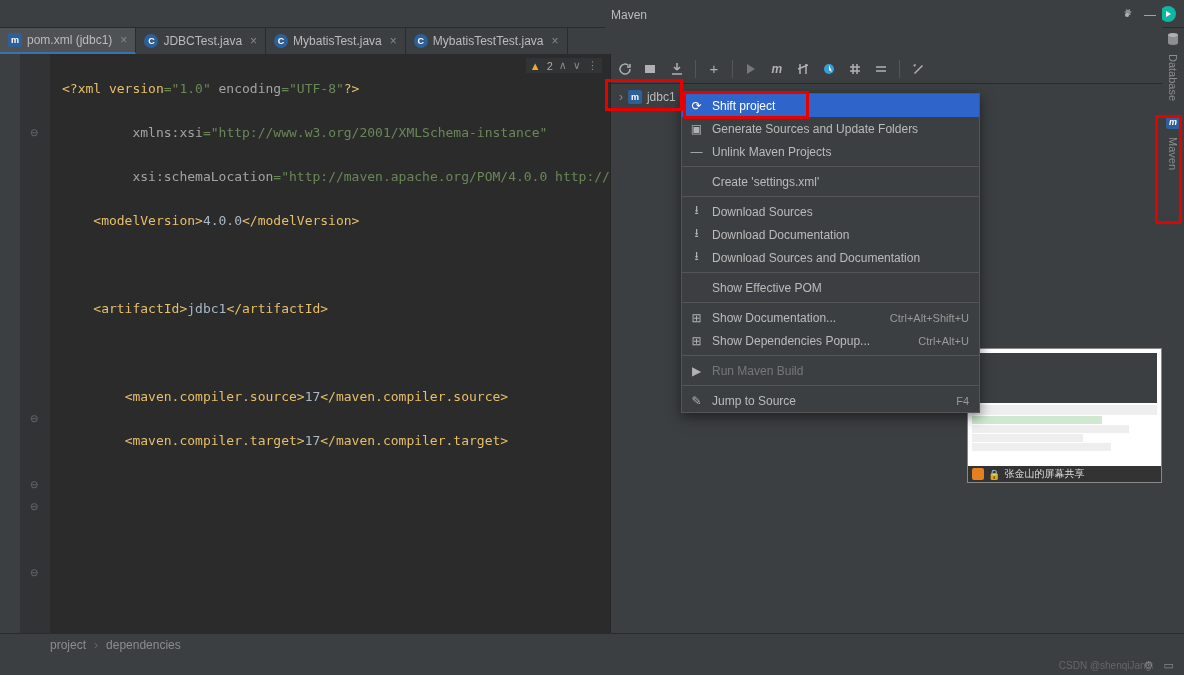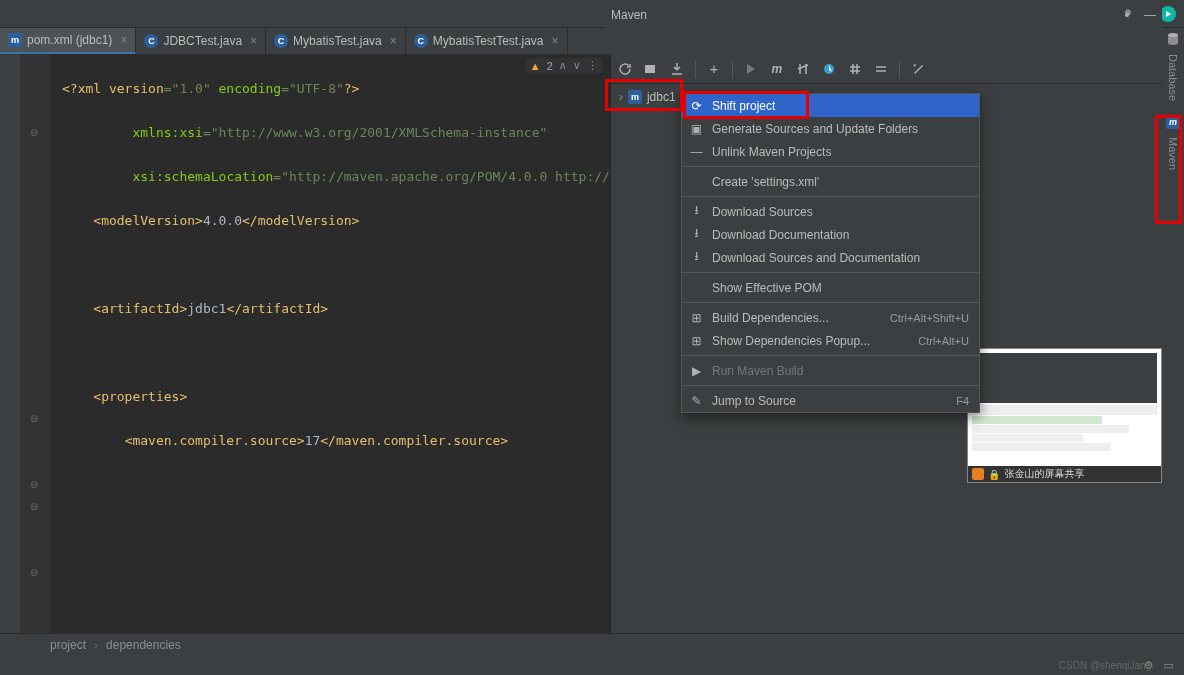--- a/index.html
+++ b/index.html
@@ -86,21 +86,21 @@
 }
 .gutter { width: 30px; background: #313335; border-right: 1px solid #313335; padding-top: 2px; }
 .gutter .g-row { height: 22px; display:flex; justify-content:center; align-items:center; color:#606366;}
 .code {
   flex: 1;
   padding: 2px 0 0 12px;
   color: #a9b7c6;
 }
 .code .row { height: 22px; }
 .t { color: #e8bf6a; }
-.a { color: #84cc16; }
+.a { color: #a3a3a3; }
 .s { color: #6a8759; }
 .analysis {
   position: absolute; top: 4px; right: 8px;
   display: flex; align-items: center; gap: 6px;
   color: #aaa; font-size: 11px;
   background: #313335; padding: 1px 4px;
 }
 .warn-ic { color: #f0a732; }
 
 .maven-panel {
@@ -364,22 +364,22 @@
         
       </div>
       <div class="code">
 <div class="row"><span class="t">&lt;?</span><span class="t">xml version</span><span class="s">="1.0" </span><span class="a">encoding</span><span class="s">="UTF-8"</span><span class="t">?&gt;</span></div>
 <div class="row"><span>         </span><span class="a">xmlns:</span><span class="a">xsi</span><span class="s">="http://www.w3.org/2001/XMLSchema-instance"</span></div>
 <div class="row"><span>         </span><span class="a">xsi</span><span class="a">:schemaLocation</span><span class="s">="http://maven.apache.org/POM/4.0.0 http://</span></div>
 <div class="row"><span>    </span><span class="t">&lt;modelVersion&gt;</span><span>4.0.0</span><span class="t">&lt;/modelVersion&gt;</span></div>
 <div class="row"></div>
 <div class="row"><span>    </span><span class="t">&lt;artifactId&gt;</span><span>jdbc1</span><span class="t">&lt;/artifactId&gt;</span></div>
 <div class="row"></div>
-<div class="row"><span>    </span><span class="t">&lt;properties&gt;</span></div>
 <div class="row"><span>        </span><span class="t">&lt;maven.compiler.source&gt;</span><span>17</span><span class="t">&lt;/maven.compiler.source&gt;</span></div>
+<div class="row"><span>        </span><span class="t">&lt;maven.compiler.target&gt;</span><span>17</span><span class="t">&lt;/maven.compiler.target&gt;</span></div>
 
 
 
 
 
 
 
 
 
 
@@ -504,21 +504,21 @@
       <span class="mi-ic">⭳</span>
       <span>Download Sources and Documentation</span>
     </div>
   <div class="msep"></div>
   <div class="mi">
       <span>Show Effective POM</span>
     </div>
   <div class="msep"></div>
   <div class="mi">
       <span class="mi-ic">⊞</span>
-      <span>Build Dependencies...</span>
+      <span>Show Documentation...</span>
       <span class="short">Ctrl+Alt+Shift+U</span>
     </div>
   <div class="mi">
       <span class="mi-ic">⊞</span>
       <span>Show Dependencies Popup...</span>
       <span class="short">Ctrl+Alt+U</span>
     </div>
   <div class="msep"></div>
   <div class="mi dis">
       <span class="mi-ic">▶</span>

